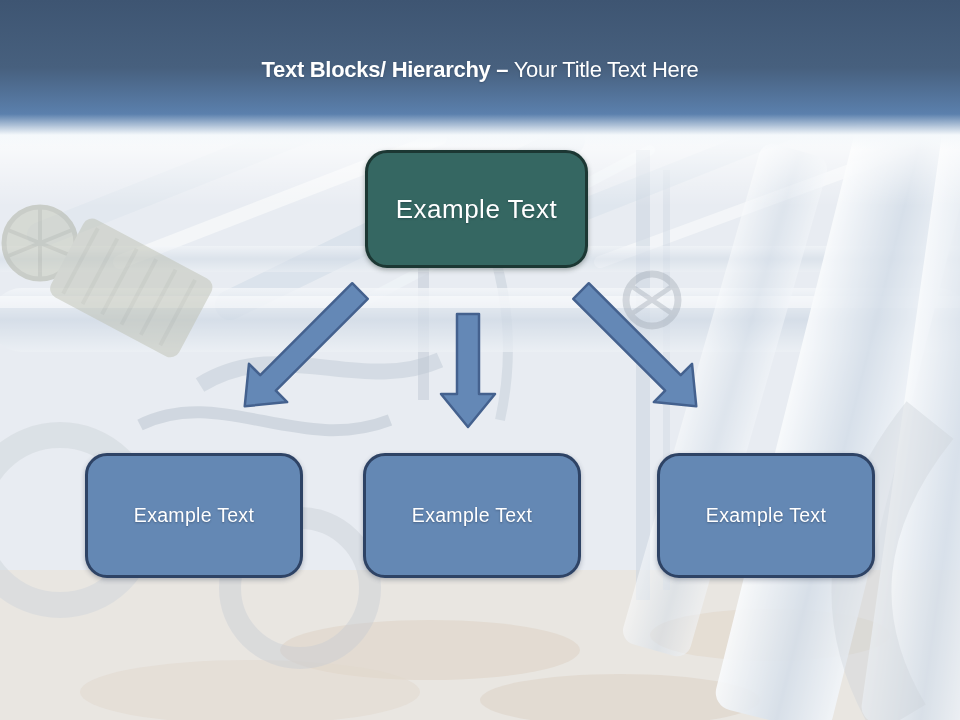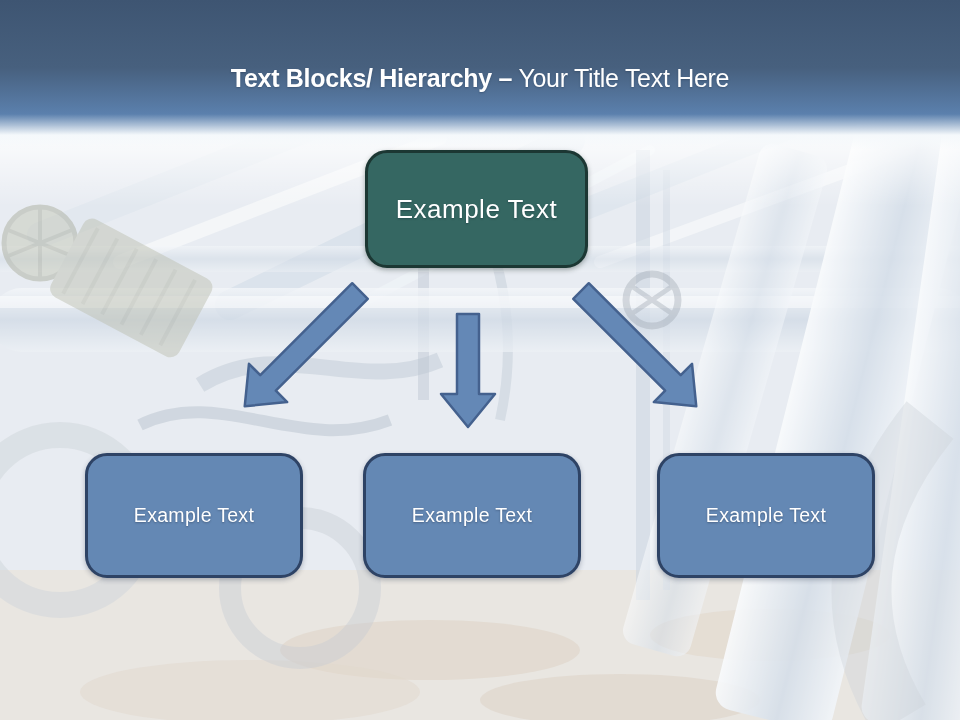--- a/index.html
+++ b/index.html
@@ -12,23 +12,23 @@
   .header{
     position:absolute;left:0;top:0;width:960px;height:150px;z-index:3;
     background:linear-gradient(180deg,
       var(--header-top,#3e5572) 0%,
       #47607e 45%,
       var(--header-bottom,#5b80ad) 76%,
       rgba(244,248,251,0.92) 90%,
       rgba(244,248,251,0) 100%);
   }
   .title{
-    margin:11px;padding-top:54px;text-align:center;
+    margin:4px;padding-top:54px;text-align:center;
     color:var(--title-text,#ffffff);
-    font-size:25px;line-height:1.1;letter-spacing:-0.3px;
+    font-size:22px;line-height:1.1;letter-spacing:-0.3px;
     font-weight:400;white-space:nowrap;
     text-shadow:0 1px 2px rgba(30,45,70,0.35);
   }
   .title .t-bold{font-weight:700;}
   
   .node{
     position:absolute;z-index:2;display:flex;align-items:center;justify-content:center;
     color:#fff;text-align:center;box-sizing:border-box;
     border-radius:22px;
     text-shadow:0 1px 2px rgba(20,30,45,0.35);

